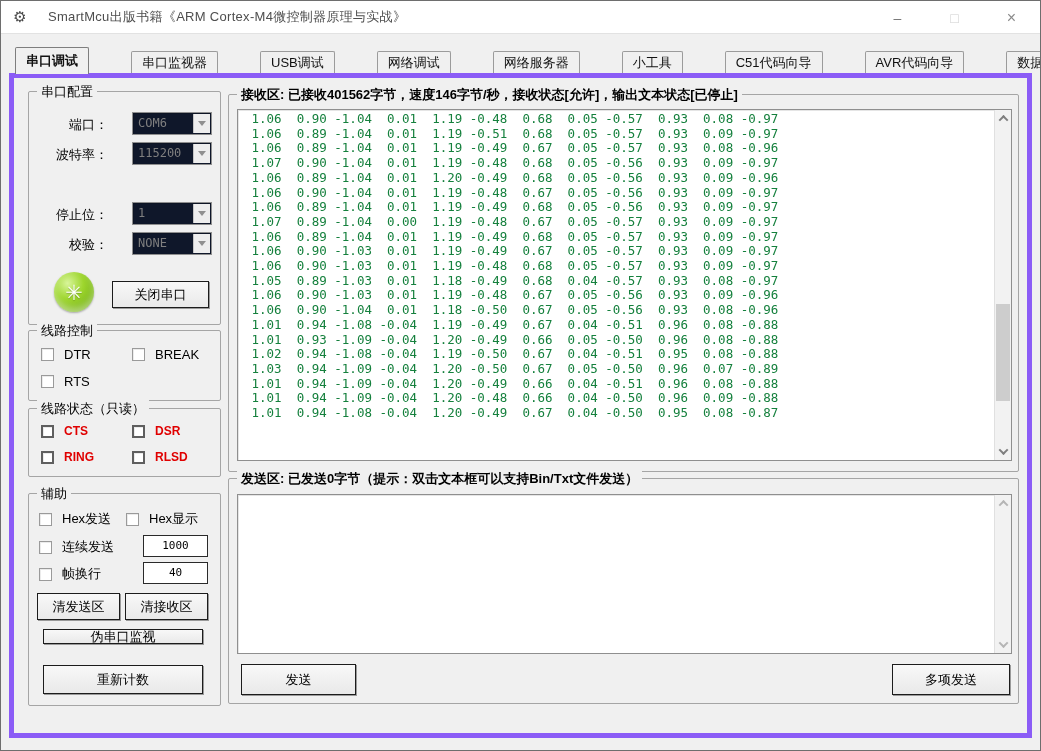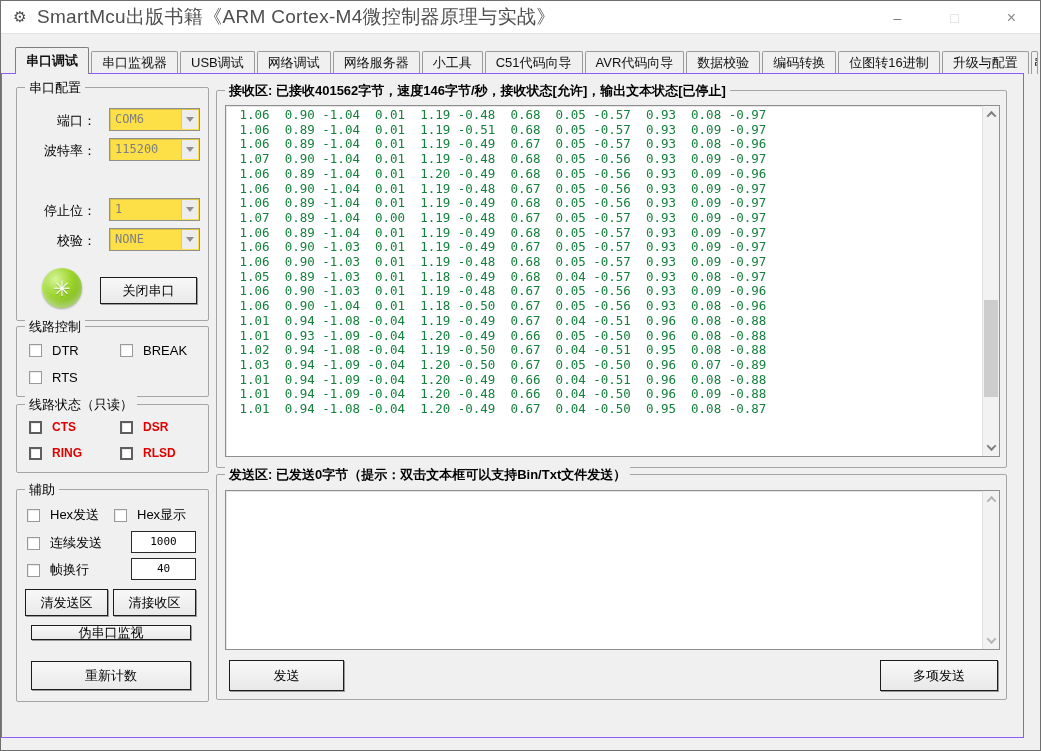--- a/index.html
+++ b/index.html
@@ -3,43 +3,43 @@
 <meta charset="utf-8">
 <style>
   * { margin:0; padding:0; box-sizing:border-box; }
   html,body { width:1041px; height:751px; }
   body { font-family:"Liberation Sans","DejaVu Sans",sans-serif; background:#e8e8e8; }
   .window { position:relative; width:1041px; height:751px; background:#f0f0f0; border:1px solid #6e6e6e; overflow:hidden; }
 
   
   .titlebar { position:absolute; top:0; left:0; right:0; height:33px; background:#ffffff; border-bottom:1px solid #e2e2e2; display:flex; align-items:center; }
   .app-icon { margin-left:9px; font-size:15px; color:#4a4a4a; width:20px; text-align:center; }
-  .title-text { margin-left:7px; font-size:19px; color:#4e4e4e; letter-spacing:0.3px; }
+  .title-text { margin-left:18px; font-size:13px; color:#4e4e4e; letter-spacing:0.3px; }
   .win-controls { position:absolute; right:0; top:0; height:33px; display:flex; }
   .win-btn { width:57px; height:33px; display:flex; align-items:center; justify-content:center; font-size:14px; color:#7a7a7a; cursor:default; }
   .win-btn.max { color:#d0d0d0; }
   .win-btn.close { color:#8a8a8a; font-size:16px; }
 
   
-  .tabstrip { position:absolute; top:46px; left:14px; right:0; height:27px; display:flex; align-items:flex-end; overflow:hidden; }
+  .tabstrip { position:absolute; top:46px; left:14px; right:0; height:27px; display:flex; align-items:flex-end; overflow:hidden;gap:40px; }
   .tab { height:23px; line-height:22px; padding:0 10px; font-size:13px; color:#111; background:#f0f0f0; border:1px solid #9b9b9b; border-bottom:none; margin-right:2px; white-space:nowrap; border-radius:2px 2px 0 0; }
   .tab.active { height:27px; line-height:26px; border-color:#7e7e7e; position:relative; z-index:3; font-weight:bold; }
   .tab.partial { width:14px; padding:0 2px; overflow:hidden; }
 
   
-  .page { position:absolute; top:72px; left:0; width:1023px; height:665px; background:#f0f0f0; border:1px solid #8b5cf6; }
+  .page { position:absolute; top:72px; left:8px; width:1023px; height:665px; background:#f0f0f0; border:5px solid #8b5cf6; }
 
   
   .group { position:absolute; border:1px solid #a5a5a5; border-radius:2px; }
   .legend { position:absolute; top:-9px; left:8px; background:#f0f0f0; padding:0 4px; font-size:13px; color:#000; white-space:nowrap; }
 
   
   .cfg-row { position:absolute; left:0; width:100%; height:24px; }
   .cfg-label { position:absolute; right:112px; top:4px; font-size:13px; color:#000; }
-  .combo { position:absolute; right:8px; top:0; width:91px; height:23px; background:#fde047; border:1px solid #8f8f8f; box-shadow:inset 1px 1px 0 rgba(0,0,0,.12); }
+  .combo { position:absolute; right:8px; top:0; width:80px; height:23px; background:#0f172a; border:1px solid #8f8f8f; box-shadow:inset 1px 1px 0 rgba(0,0,0,.12); }
   .combo .val { position:absolute; left:5px; top:3px; font-size:12px; color:#7f7f7f; font-family:"DejaVu Sans Mono",monospace; }
   .combo .arrow { position:absolute; right:1px; top:1px; bottom:1px; width:17px; background:#ededed; border-left:1px solid #c5c5c5; display:flex; align-items:center; justify-content:center; }
   .tri-down { width:0; height:0; border-left:4px solid transparent; border-right:4px solid transparent; border-top:5px solid #8f8f8f; }
 
   
   .btn { position:absolute; background:linear-gradient(#f8f8f8,#e9e9e9); border:1px solid #1c1c1c; box-shadow:1px 1px 0 #9a9a9a; font-size:13px; color:#000; display:flex; align-items:center; justify-content:center; white-space:nowrap; }
 
   
   .status-icon { position:absolute; width:40px; height:40px; border-radius:50%; background:radial-gradient(circle at 34% 28%, #d8f59a 0%, #9ed62e 40%, #5f9e07 100%); box-shadow:inset 0 -4px 7px rgba(255,255,255,.45), 0 1px 2px rgba(0,0,0,.3); display:flex; align-items:center; justify-content:center; }
   .status-icon .spark { color:#ffffff; font-size:21px; line-height:1; text-shadow:0 1px 1px rgba(0,0,0,.25); }

